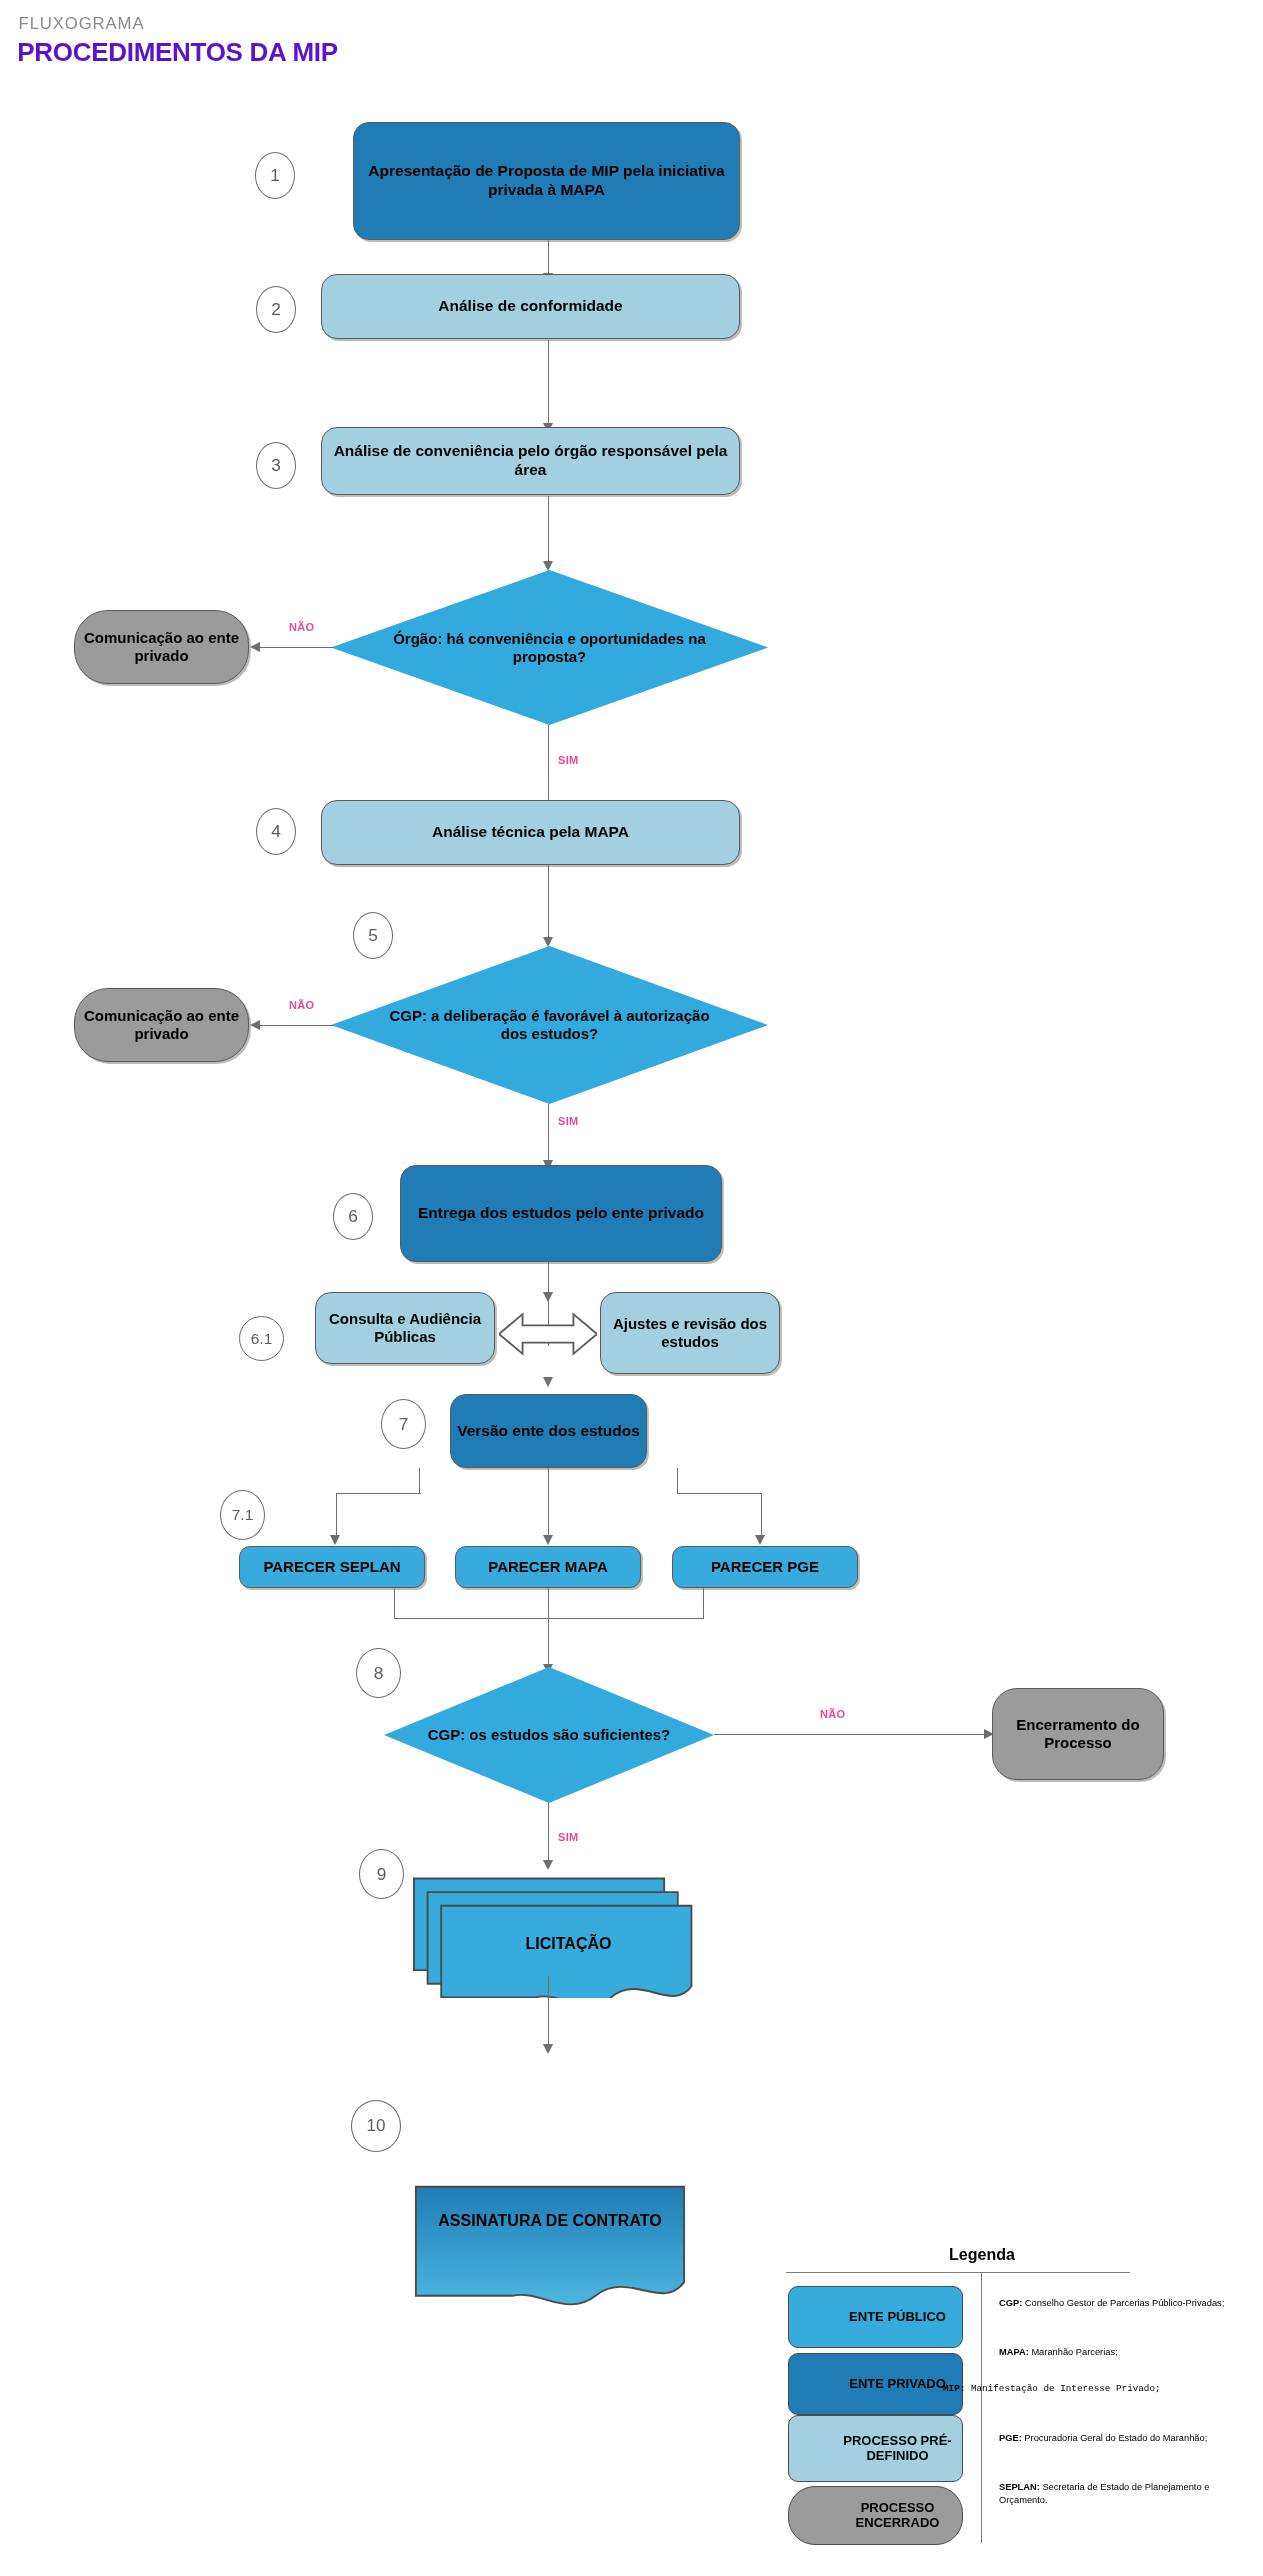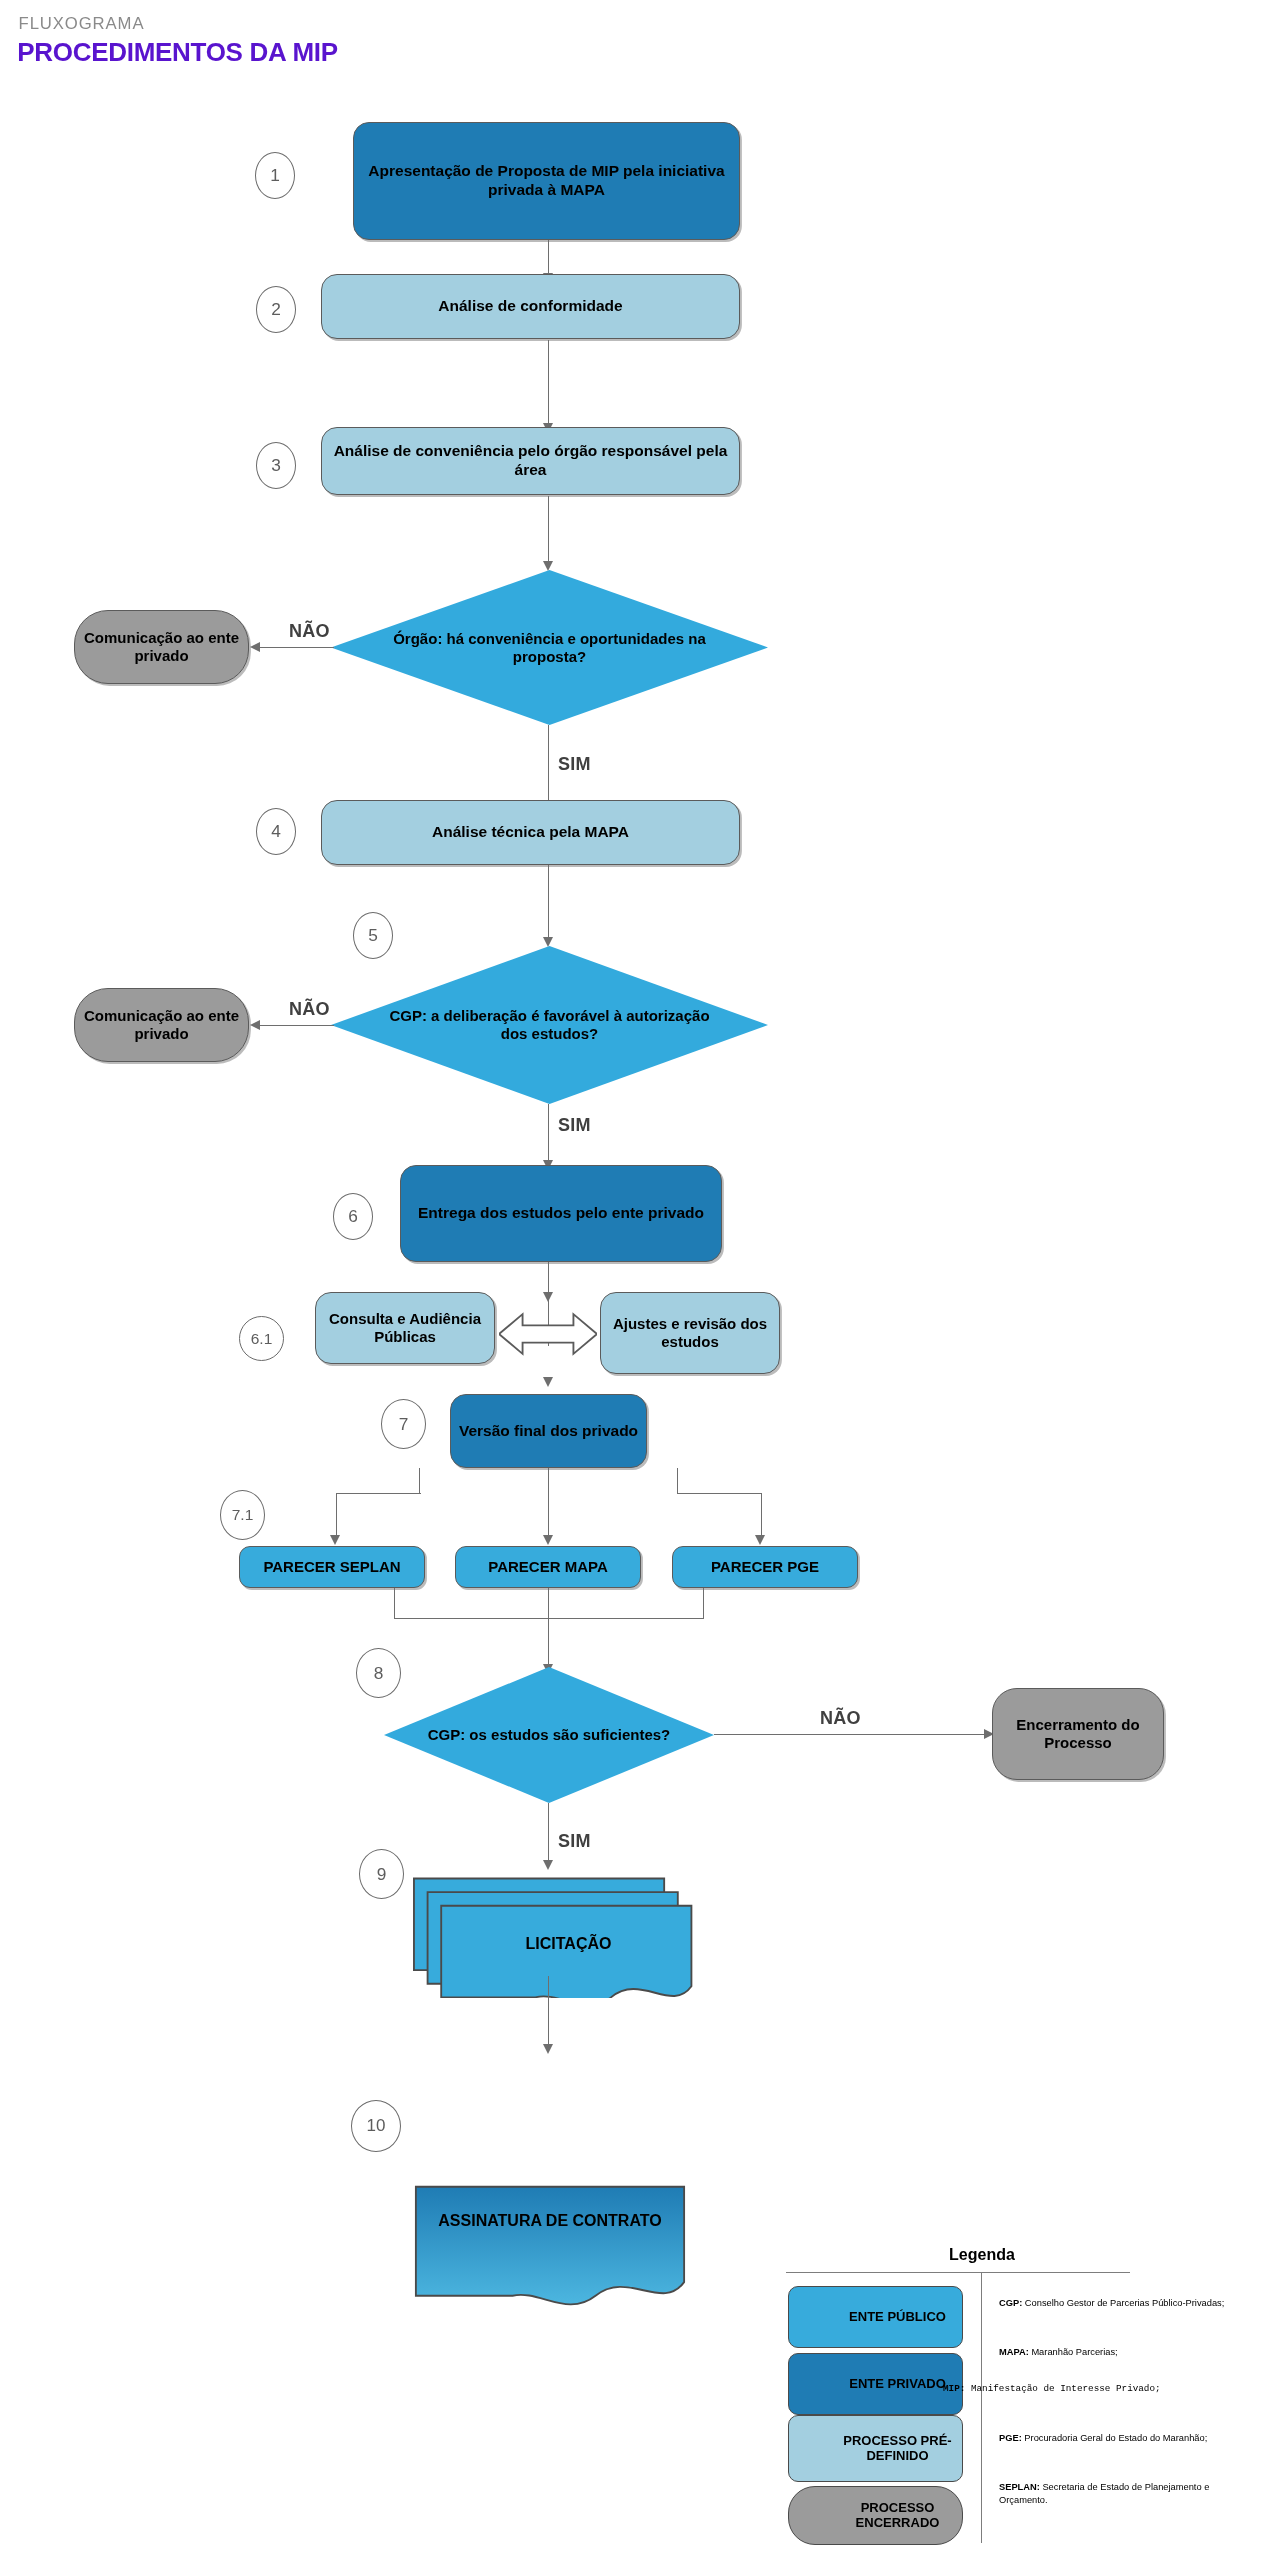--- a/index.html
+++ b/index.html
@@ -62,21 +62,21 @@
     border-top:10px solid #6e6e6e;
   }
   .arrowleft{
     width:0;height:0;border-top:5.6px solid transparent;border-bottom:5.6px solid transparent;
     border-right:10px solid #6e6e6e;
   }
   .arrowright{
     width:0;height:0;border-top:5.6px solid transparent;border-bottom:5.6px solid transparent;
     border-left:10px solid #6e6e6e;
   }
-  .edgelbl{font-size:18px;font-weight:700;color:#404040;letter-spacing:0.3px;}
+  .edgelbl{font-size:11px;font-weight:700;color:#ec4899;letter-spacing:0.3px;}
 
   
   .docwave{position:relative;}
   .docwave svg{display:block;}
   .docwave .dlabel{
     position:absolute;left:0;right:0;top:44%;transform:translateY(-50%);
     text-align:center;font-weight:700;color:#000;
   }
 
   
@@ -172,21 +172,21 @@
 <div class="abs node n-pre" style="left:600px;top:1292px;width:180px;height:82px;font-size:15px;">Ajustes e revisão dos estudos</div>
 
 <svg class="abs" style="left:499px;top:1309px;width:98px;height:50px;" viewBox="0 0 158 80">
   <polygon points="0,40 38,8 38,26 120,26 120,8 158,40 120,72 120,54 38,54 38,72" fill="#ffffff" stroke="#5b5b5b" stroke-width="3"></polygon>
 </svg>
 
 <div class="abs arrowdown" style="left:543px;top:1377px;"></div>
 
 <div class="abs stepnum" style="left:381px;top:1399px;width:43px;height:48px;font-size:17.3px;">7</div>
 
-<div class="abs node n-private" style="left:450px;top:1394px;width:197px;height:74px;font-size:15.5px;">Versão final dos privado</div>
+<div class="abs node n-private" style="left:450px;top:1394px;width:197px;height:74px;font-size:15.5px;">Versão ente dos estudos</div>
 
 <div class="abs vline" style="left:419px;top:1468px;height:25px;"></div>
 <div class="abs vline" style="left:548px;top:1468px;height:72px;"></div>
 <div class="abs vline" style="left:677px;top:1468px;height:25px;"></div>
 <div class="abs hline" style="left:336px;top:1493px;width:85px;"></div>
 <div class="abs hline" style="left:677px;top:1493px;width:85px;"></div>
 <div class="abs vline" style="left:336px;top:1493px;height:47px;"></div>
 <div class="abs vline" style="left:761px;top:1493px;height:47px;"></div>
 <div class="abs arrowdown" style="left:330px;top:1535px;"></div>
 <div class="abs arrowdown" style="left:543px;top:1535px;"></div>

